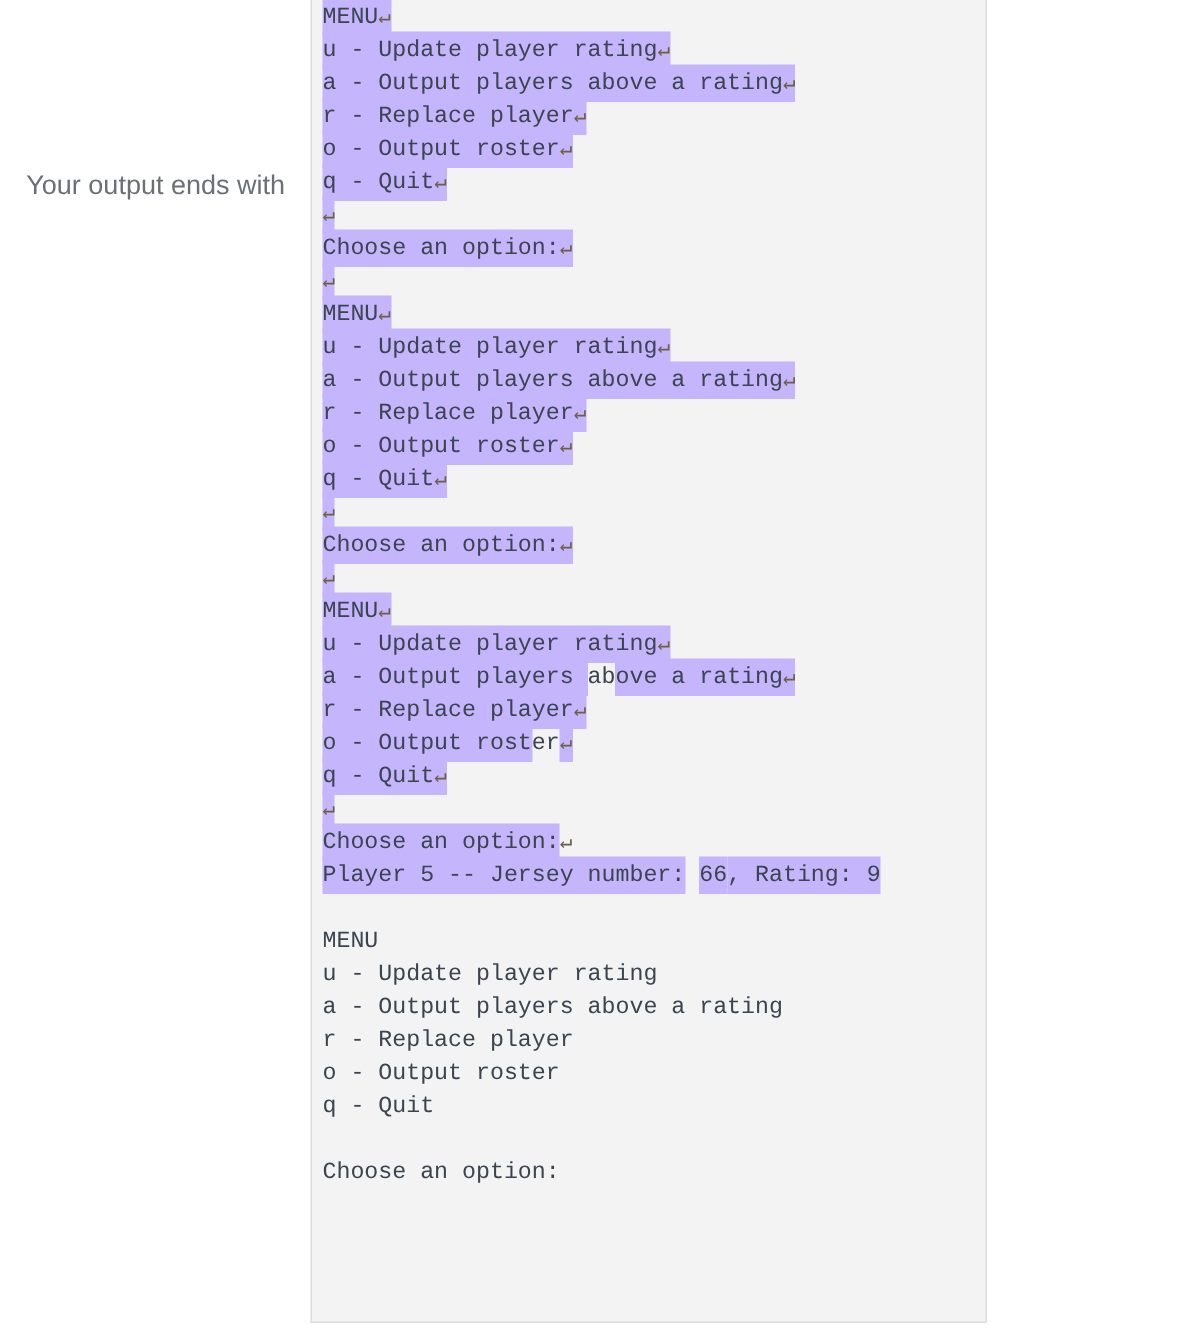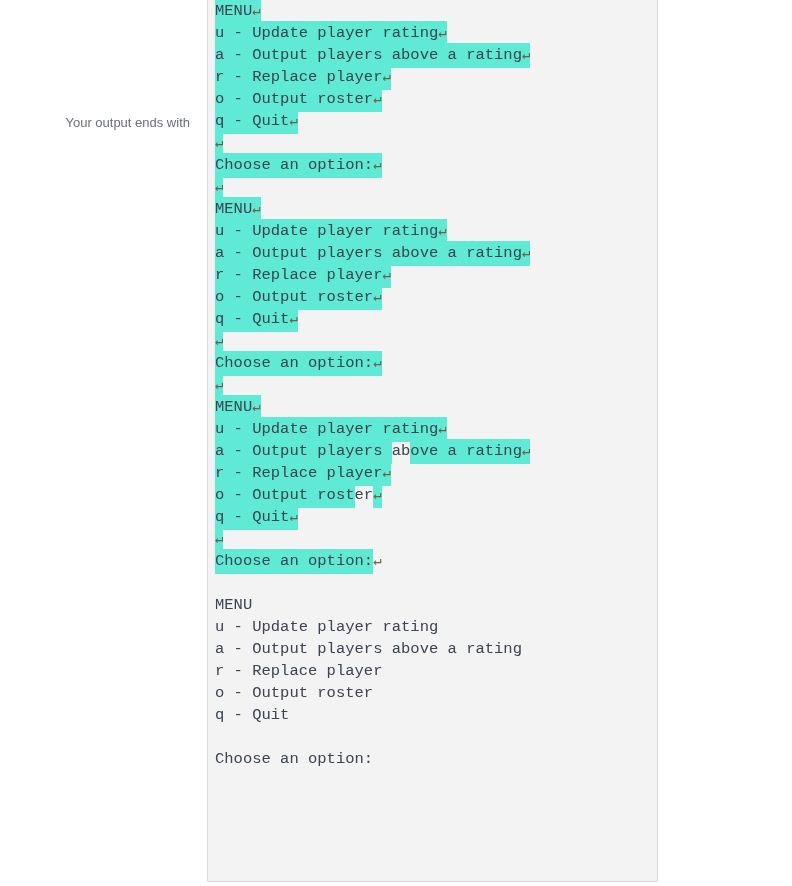--- a/index.html
+++ b/index.html
@@ -27,21 +27,21 @@
     left: 0;
     top: 0;
     width: 190px;
     padding-top: 113px;
     box-sizing: border-box;
     text-align: right;
   }
   .label-col .label-text {
     display: block;
     font-family: "Liberation Sans", sans-serif;
-    font-size: 13px;
+    font-size: 18px;
     line-height: 20px;
     color: #6b6f76;
     padding-right: 0px;
     white-space: pre-line;
   }
 
   
   .output-panel {
     position: absolute;
     left: 207px;
@@ -63,21 +63,21 @@
     font-size: 15.5px;
     line-height: 22px;
     height: 22px;
     color: #3c4450;
     white-space: pre;
     letter-spacing: 0px;
   }
 
   
   .hl {
-    background: #5eead4;
+    background: #c4b5fd;
     padding: 3px 0 4px 0;
   }
   
   .pl {
     background: transparent;
     padding: 3px 0 4px 0;
   }
   
   .ret {
     color: #6e6045;
@@ -115,20 +115,21 @@
         <div class="term-line"><span class="hl">Choose an option:<span class="ret">↵</span></span></div>
         <div class="term-line"><span class="hl"><span class="ret">↵</span></span></div>
         <div class="term-line"><span class="hl">MENU<span class="ret">↵</span></span></div>
         <div class="term-line"><span class="hl">u - Update player rating<span class="ret">↵</span></span></div>
         <div class="term-line"><span class="hl">a - Output players </span><span class="pl">ab</span><span class="hl">ove a rating<span class="ret">↵</span></span></div>
         <div class="term-line"><span class="hl">r - Replace player<span class="ret">↵</span></span></div>
         <div class="term-line"><span class="hl">o - Output rost</span><span class="pl">er</span><span class="hl"><span class="ret">↵</span></span></div>
         <div class="term-line"><span class="hl">q - Quit<span class="ret">↵</span></span></div>
         <div class="term-line"><span class="hl"><span class="ret">↵</span></span></div>
         <div class="term-line"><span class="hl">Choose an option:</span><span class="pl"><span class="ret">↵</span></span></div>
+        <div class="term-line"><span class="hl">Player 5 -- Jersey number:</span><span class="pl"> </span><span class="hl">66</span><span class="pl"></span><span class="hl">, Rating: 9</span></div>
         <div class="term-line"><span class="pl"></span></div>
         <div class="term-line"><span class="pl">MENU</span></div>
         <div class="term-line"><span class="pl">u - Update player rating</span></div>
         <div class="term-line"><span class="pl">a - Output players above a rating</span></div>
         <div class="term-line"><span class="pl">r - Replace player</span></div>
         <div class="term-line"><span class="pl">o - Output roster</span></div>
         <div class="term-line"><span class="pl">q - Quit</span></div>
         <div class="term-line"><span class="pl"></span></div>
         <div class="term-line"><span class="pl">Choose an option:</span></div>
       </div>

